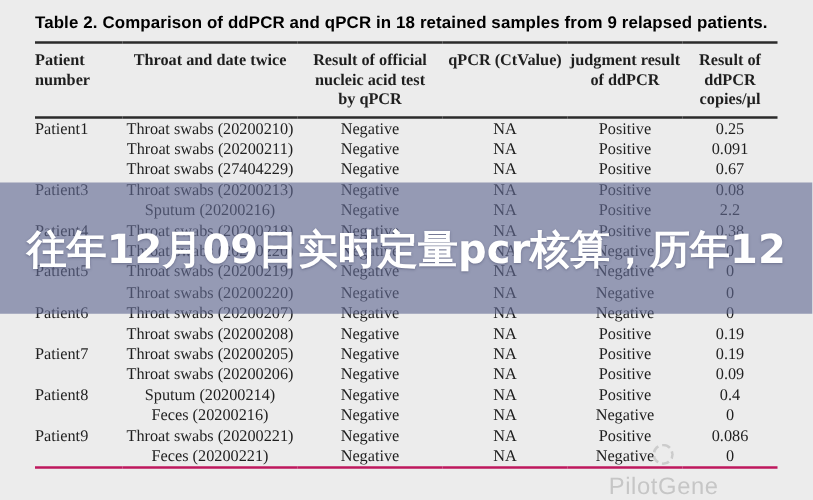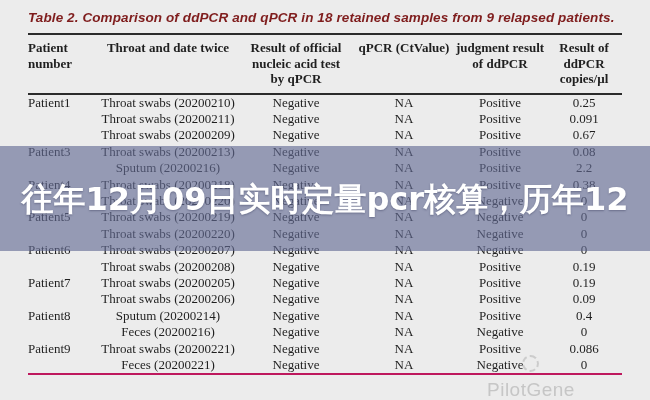--- a/index.html
+++ b/index.html
@@ -5,23 +5,22 @@
   html,body{margin:0;padding:0;}
   body{
     width:650px;height:400px;
     background:#ececec;
     font-family:"Liberation Serif", serif;
     position:relative;overflow:hidden;
   }
   .doc-title{
     position:absolute;left:28px;top:10px;width:600px;
     font-family:"Liberation Sans", sans-serif;
-    font-weight:bold;font-size:13.5px;color:#7f1d1d;
+    font-weight:bold;font-size:13.5px;color:#000000;
     letter-spacing:0.1px;
-    font-style:italic;
   }
   table.data-table{
     position:absolute;left:28px;top:33px;width:594px;
     border-collapse:collapse;table-layout:fixed;
     font-size:13px;color:#1f1f1f;
     border-top:2px solid #2b2b2b;
   }
   col.c1{width:70px;} col.c2{width:140px;} col.c3{width:116px;}
   col.c4{width:100px;} col.c5{width:92px;} col.c6{width:76px;}
   thead th{
@@ -102,21 +101,21 @@
       <tr>
     <td class="left"></td>
     <td>Throat swabs (20200211)</td>
     <td>Negative</td>
     <td>NA</td>
     <td>Positive</td>
     <td>0.091</td>
   </tr>
       <tr>
     <td class="left"></td>
-    <td>Throat swabs (20200209)</td>
+    <td>Throat swabs (27404229)</td>
     <td>Negative</td>
     <td>NA</td>
     <td>Positive</td>
     <td>0.67</td>
   </tr>
       <tr>
     <td class="left">Patient3</td>
     <td>Throat swabs (20200213)</td>
     <td>Negative</td>
     <td>NA</td>

